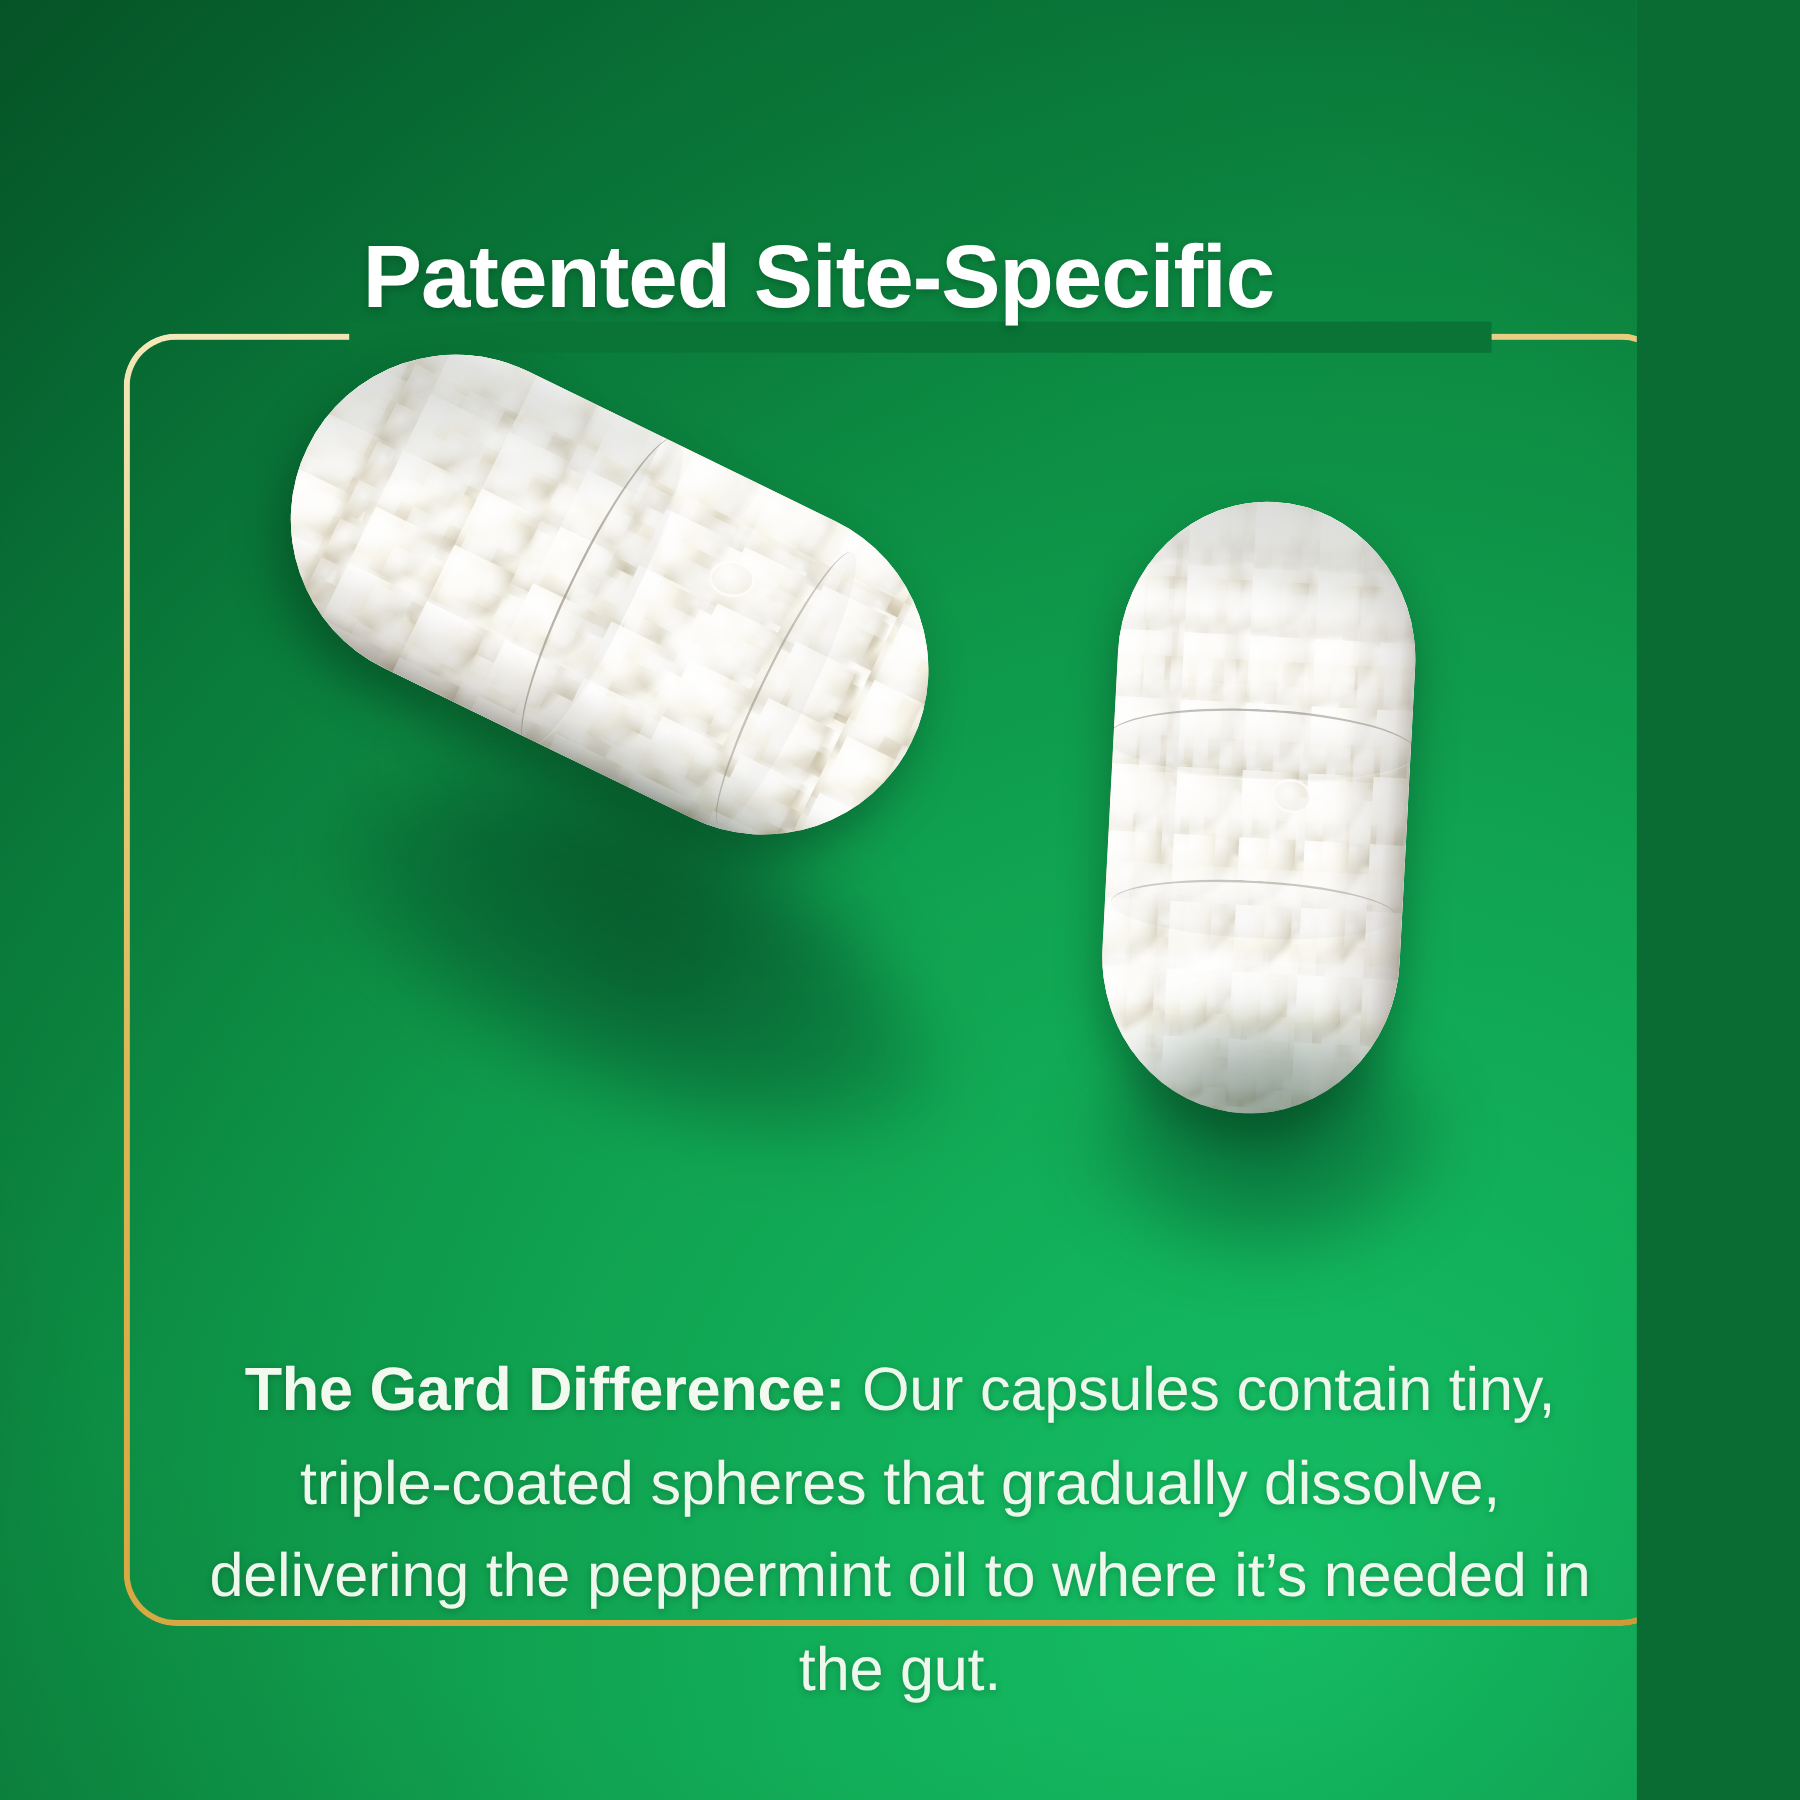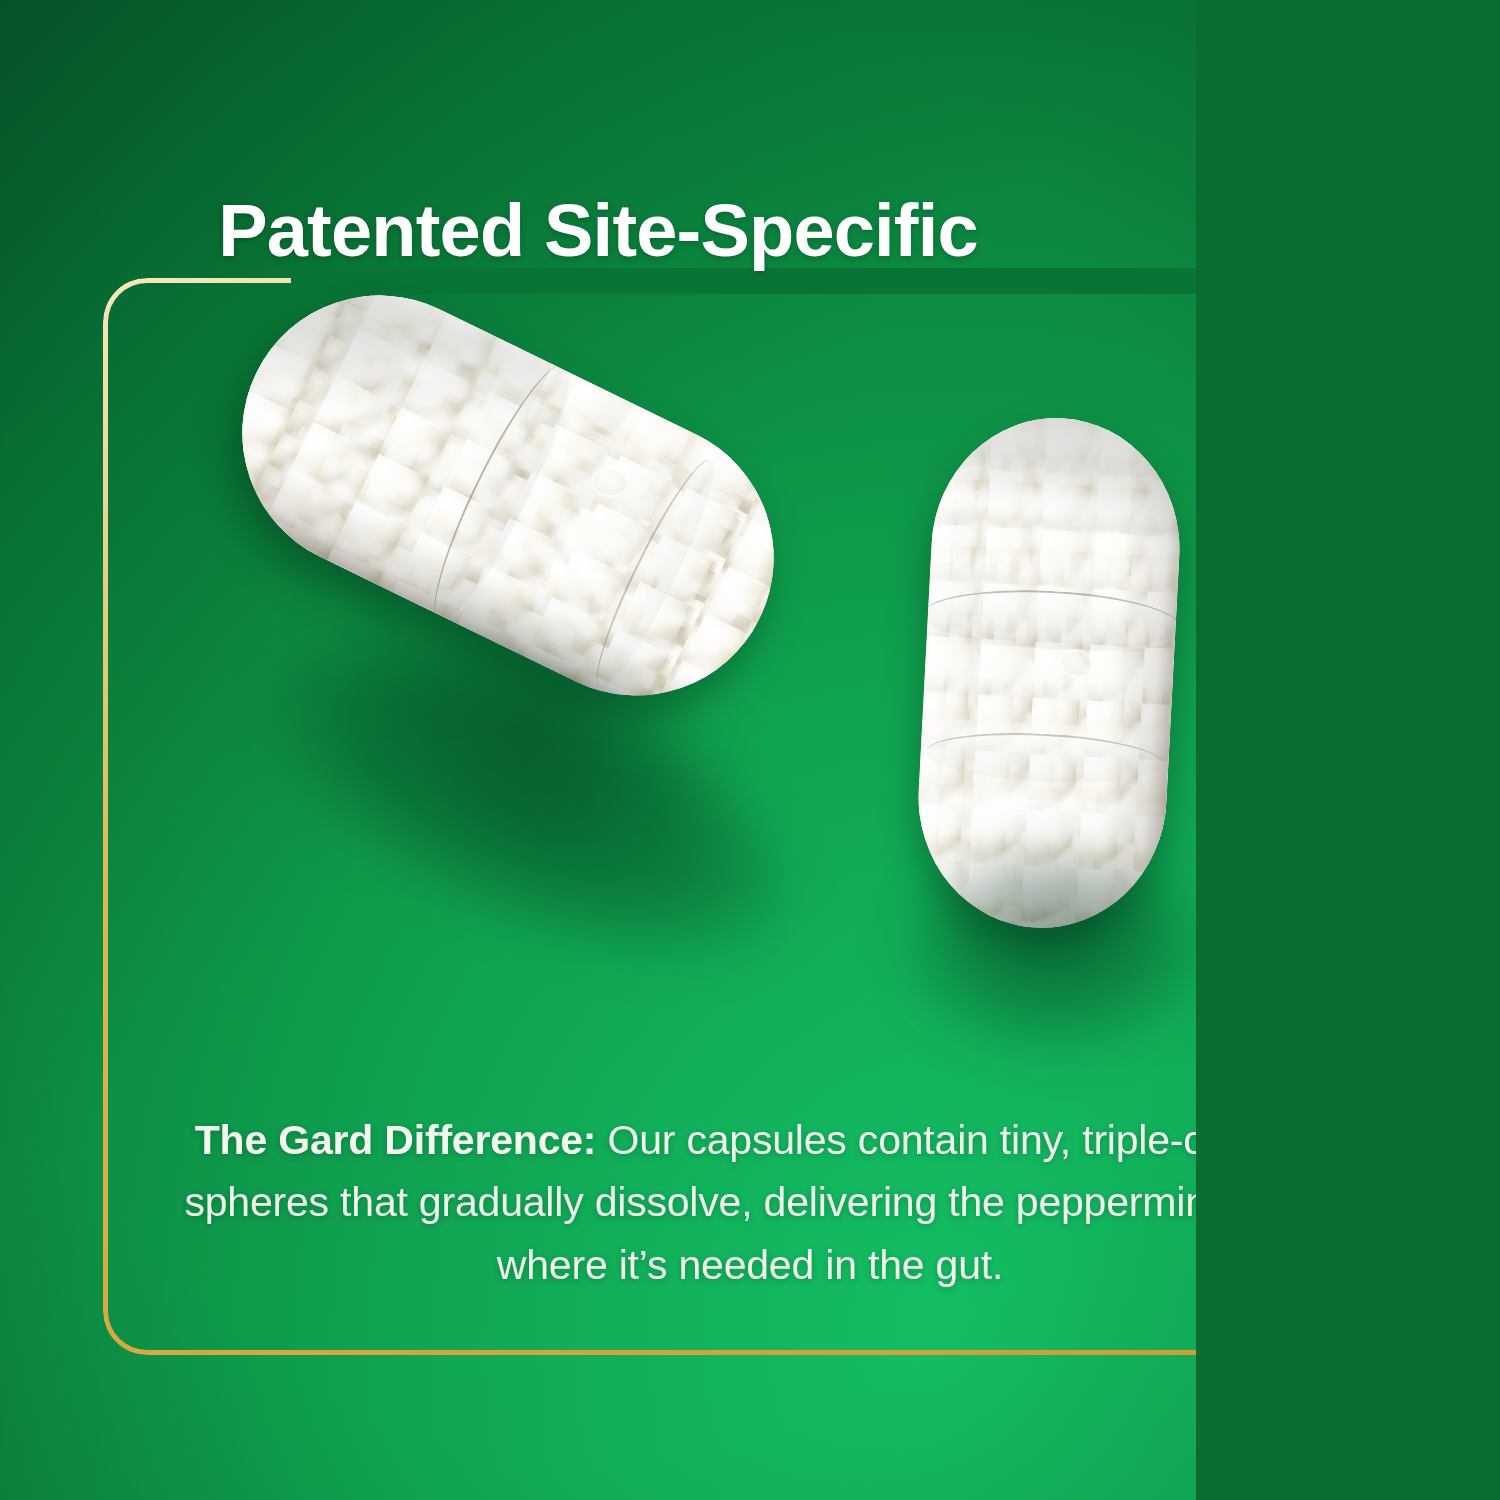--- a/index.html
+++ b/index.html
@@ -4,21 +4,21 @@
 <title>Patented Site-Specific Targeting Technology</title>
 <style>
   html, body {
     margin: 0;
     padding: 0;
     background: #0a6b33;
   }
 
   .stage {
     position: relative;
-    width: 1196px;
+    width: 1364px;
     height: 1500px;
     overflow: hidden;
     font-family: "Liberation Sans", sans-serif;
     background: #0d8a42;
   }
 
   
   .bg-base {
     position: absolute;
     inset: 0;
@@ -399,21 +399,21 @@
   }
 
   
   .body-copy {
     position: absolute;
     left: 150px;
     width: 1200px;
     top: 1068px;
     text-align: center;
     color: #eef7ec;
-    font-size: 41px;
+    font-size: 51px;
     line-height: 1.52;
     letter-spacing: -0.2px;
     text-shadow: 0 2px 6px rgba(0,40,18,0.28);
     z-index: 6;
   }
   .body-copy .lead {
     font-weight: 700;
     color: #f2faf0;
   }
 </style>

